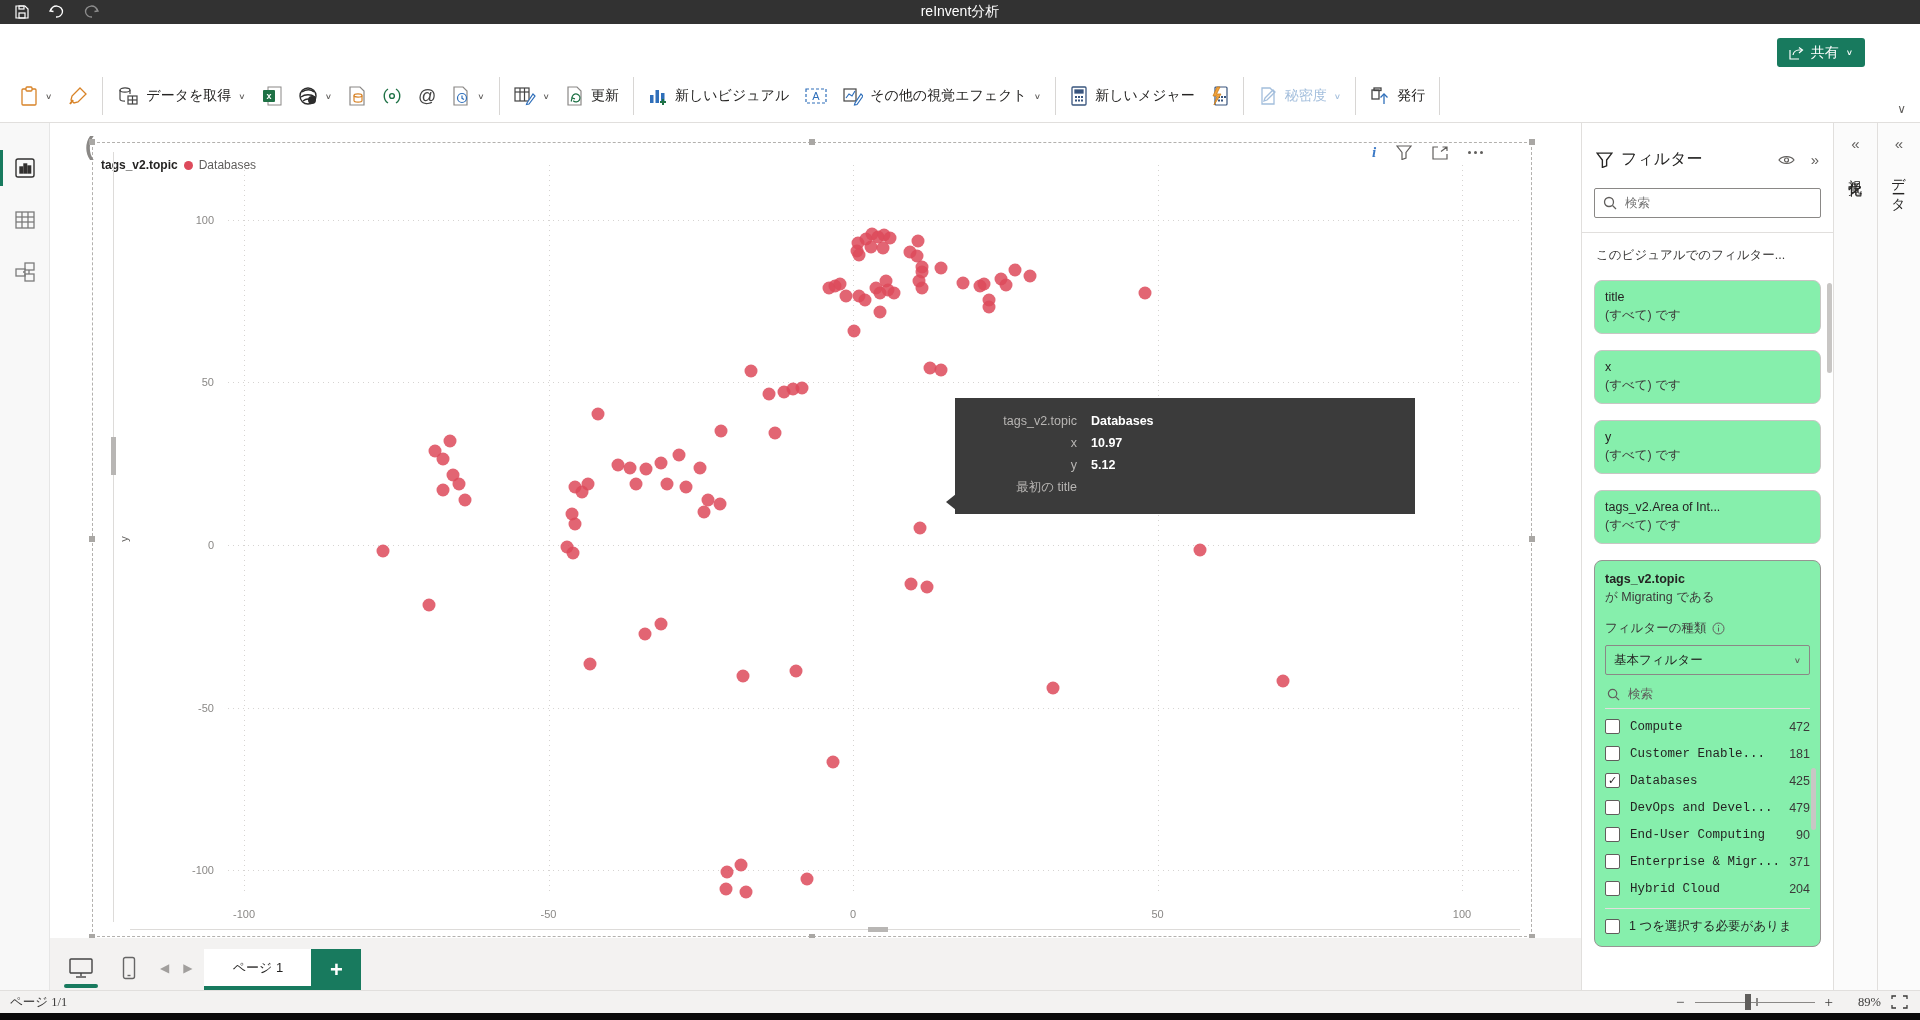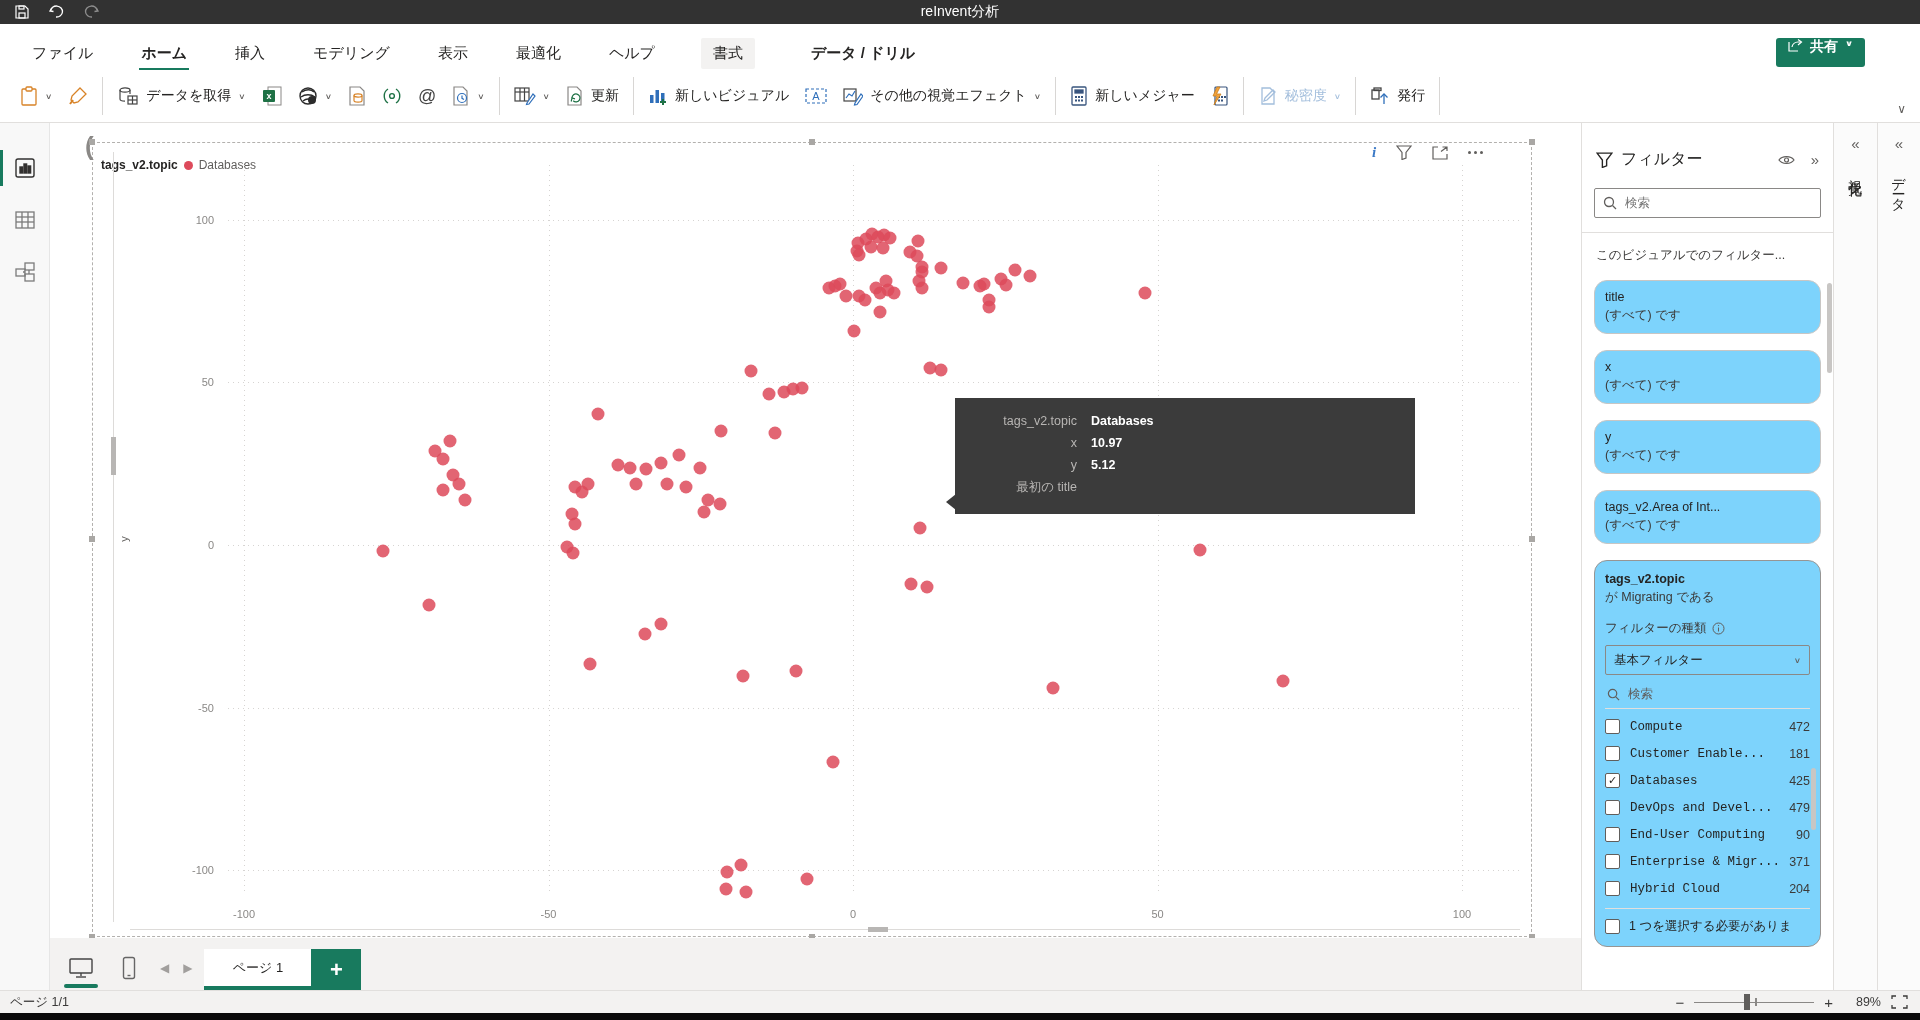--- a/index.html
+++ b/index.html
@@ -18,21 +18,21 @@
   .dim { opacity:.45; }
 
   
   .menubar { position:absolute; left:0; top:36px; width:1920px; height:34px; background:#fff; display:flex; align-items:center; }
   .menu-tabs { display:flex; align-items:center; padding-left:30px; gap:44px; font-size:15px; }
   .menu-tab { position:relative; padding:6px 2px; cursor:default; white-space:nowrap; color:#252423; }
   .menu-tab.active { font-weight:bold; }
   .menu-tab.active::after { content:""; position:absolute; left:0; right:0; bottom:-2px; height:3px; background:#187a5e; }
   .menu-tab.contextual { background:#f3f2f1; padding:6px 12px; border-radius:2px; }
   .menu-tab.contextual-bold { font-weight:bold; padding:6px 12px; }
-  .share-btn { position:absolute; right:55px; top:2px; height:29px; background:#187a5e; color:#fff; border:none; border-radius:3px; display:flex; align-items:flex-start; gap:7px; padding:0 12px; font-size:14px; font-family:inherit;font-weight:bold; }
+  .share-btn { position:absolute; right:55px; top:2px; height:29px; background:#187a5e; color:#fff; border:none; border-radius:3px; display:flex; align-items:center; gap:7px; padding:0 12px; font-size:14px; font-family:inherit; }
 
   
   .ribbon { position:absolute; left:0; top:70px; width:1920px; height:53px; background:#fff; border-bottom:1px solid #e1dfdd; display:flex; align-items:center; font-size:14px; color:#252423; }
   .rb-item { display:flex; align-items:center; gap:7px; padding:7px 8px; border-radius:2px; white-space:nowrap; }
   .rb-sep { width:1px; height:38px; background:#d8d6d4; margin:0 6px; flex:none; }
   .chev { font-size:10px; color:#605e5c; transform:scaleY(.8); }
   .rb-item.disabled { color:#a3bedc; }
   .ribbon-collapse { position:absolute; right:14px; bottom:6px; color:#605e5c; font-size:12px; }
 
   
@@ -75,21 +75,21 @@
 
   
   .filterpane { position:absolute; left:1581px; top:123px; width:252px; height:867px; background:#fff; border-left:1px solid #e1dfdd; font-size:12.5px; }
   .fp-header { display:flex; align-items:center; margin:26px 14px 0 14px; }
   .fp-title { font-size:16px; color:#252423; margin-left:8px; flex:1; }
   .fp-hicon { color:#605e5c; margin-left:16px; }
   .fp-search { margin:18px 12px 0 12px; height:30px; border:1px solid #8a8886; border-radius:2px; display:flex; align-items:center; gap:8px; padding:0 8px; color:#605e5c; }
   .fp-search input { border:none; outline:none; width:100%; font-size:12.5px; font-family:inherit; color:#252423; background:transparent; }
   .fp-divider { height:1px; background:#e1dfdd; margin-top:14px; }
   .fp-section { margin:14px 14px 10px 14px; color:#3b3a39; }
-  .fp-card { margin:16px 12px 7px 12px; border:1px solid #c8c6c4; border-radius:13px; padding:9px 10px; background:#7dd3fc; }
+  .fp-card { margin:16px 12px 7px 12px; border:1px solid #c8c6c4; border-radius:8px; padding:9px 10px; background:#86efac; }
   .fp-card .f-field { color:#252423; }
   .fp-card .f-cond { color:#3b3a39; margin-top:3px; }
   .fp-card.active { border:1px solid #979593; padding:11px 10px; }
   .fp-card.active .f-field { font-weight:bold; }
   .f-type { margin-top:14px; color:#3b3a39; display:flex; align-items:center; gap:6px; }
   .f-dropdown { margin-top:8px; height:30px; border:1px solid #8a8886; border-radius:2px; display:flex; align-items:center; justify-content:space-between; padding:0 8px; color:#252423; }
   .f-search2 { height:28px; border-bottom:1px solid #e1dfdd; display:flex; align-items:center; gap:8px; color:#605e5c; margin-top:6px; padding:0 2px; }
   .f-list { margin-top:4px; position:relative; }
   .f-item { display:flex; align-items:center; height:27px; gap:10px; }
   .cbox { width:15px; height:15px; border:1px solid #605e5c; border-radius:2px; flex:none; display:flex; align-items:center; justify-content:center; font-size:11px; color:#201f1e; background:#fff; }
@@ -109,21 +109,21 @@
   
   .pagebar { position:absolute; left:50px; top:938px; width:1531px; height:52px; background:#f3f2f1; display:flex; align-items:flex-end; }
   .view-icons { display:flex; align-items:center; gap:14px; padding:0 0 10px 14px; color:#444; }
   .view-btn { position:relative; display:flex; align-items:center; justify-content:center; width:34px; }
   .view-btn.active::after { content:""; position:absolute; left:0; right:0; bottom:-9px; height:4px; border-radius:2px; background:#187a5e; }
   .nav-arrow { color:#a19f9d; font-size:12px; }
   .page-tab { margin-left:12px; width:107px; height:41px; background:#fff; display:flex; align-items:center; justify-content:center; font-size:13px; color:#252423; border-bottom:4px solid #187a5e; }
   .add-page { width:50px; height:41px; background:#187a5e; color:#fff; display:flex; align-items:center; justify-content:center; font-size:22px; font-weight:bold; }
 
   
-  .statusbar { position:absolute; left:0; top:990px; width:1920px; height:23px; background:#f3f2f1; border-top:1px solid #e1dfdd; display:flex; align-items:center; font-size:12.5px; color:#3b3a39; }
+  .statusbar { position:absolute; left:0; top:990px; width:1920px; height:23px; background:#f3f2f1; border-top:1px solid #e1dfdd; display:flex; align-items:center; font-size:12.5px; color:#3b3a39;font-family:Liberation Serif, serif; }
   .sb-pages { padding-left:10px; }
   .sb-right { position:absolute; right:12px; display:flex; align-items:center; gap:10px; }
   .zoom-track { position:relative; width:120px; height:1px; background:#8a8886; }
   .zoom-thumb { position:absolute; left:50px; top:-8px; width:6px; height:16px; background:#605e5c; }
   .zoom-tick { position:absolute; left:61px; top:-4px; width:2px; height:8px; background:#8a8886; }
   .zoom-minus,.zoom-plus { font-size:15px; color:#3b3a39; }
   .blackbar { position:absolute; left:0; top:1013px; width:1920px; height:7px; background:#0a0a0a; }
 
   svg { display:block; }
 </style>
@@ -151,31 +151,20 @@
           <svg width="17" height="16" viewBox="0 0 17 16" fill="none" stroke="#fff" stroke-width="1.3">
             <path d="M13 4 L15 7 L11.5 7.5"></path>
             <path d="M14.5 7 A6 5.5 0 1 0 9 13"></path>
           </svg>
         </span>
     </div>
     <div class="tb-title">reInvent分析</div>
   </div>
 
   <div class="menubar">
-    <div class="menu-tabs" id="menu-tabs">
-        <div class="menu-tab">ファイル</div>
-        <div class="menu-tab active">ホーム</div>
-        <div class="menu-tab">挿入</div>
-        <div class="menu-tab">モデリング</div>
-        <div class="menu-tab">表示</div>
-        <div class="menu-tab">最適化</div>
-        <div class="menu-tab">ヘルプ</div>
-        <div class="menu-tab contextual">書式</div>
-        <div class="menu-tab contextual-bold">データ / ドリル</div>
-      </div>
     <button class="share-btn">
       <span>
           <svg width="15" height="14" viewBox="0 0 15 14" fill="none" stroke="#fff" stroke-width="1.2">
             <path d="M1 4 v9 h9"></path>
             <path d="M4 9 a6 6 0 0 1 6 -5 h3"></path>
             <path d="M10 1.5 L13.5 4 L10 7"></path>
           </svg>
         </span>
       <span>共有</span>
       <span class="chev" style="color:#fff">∨</span>

